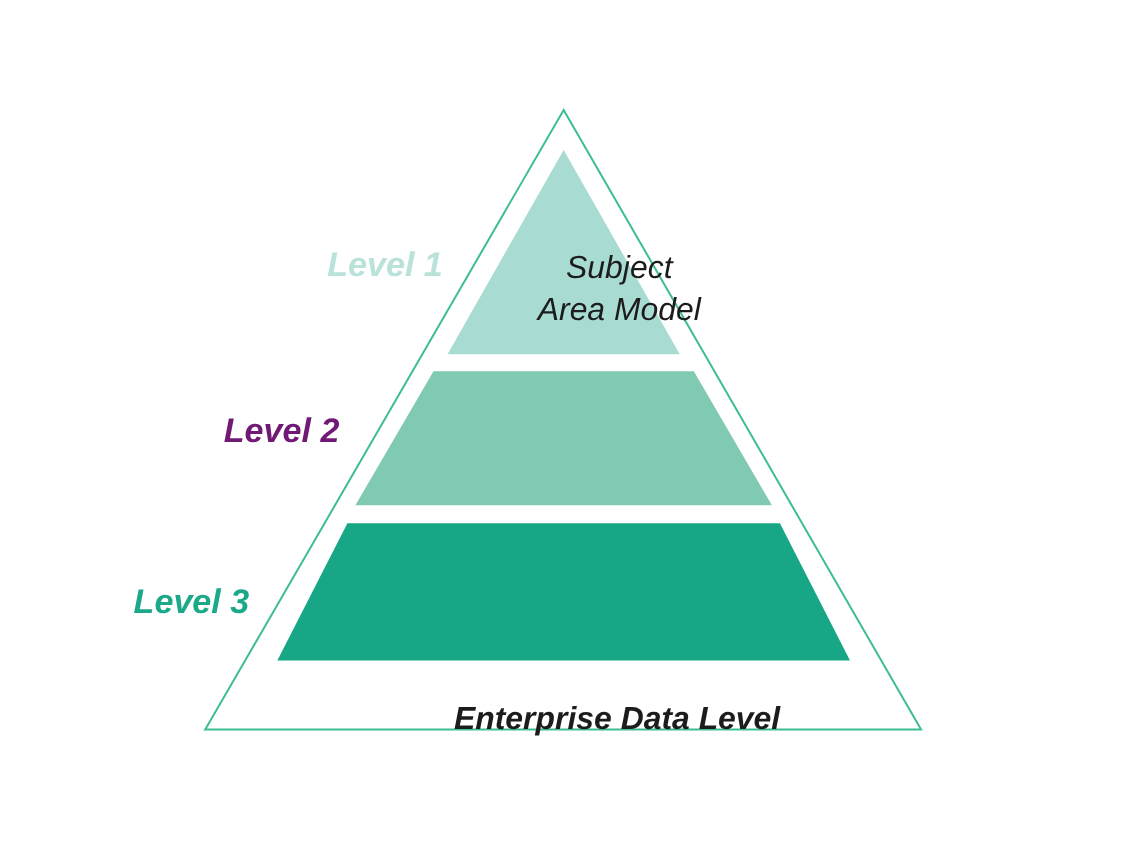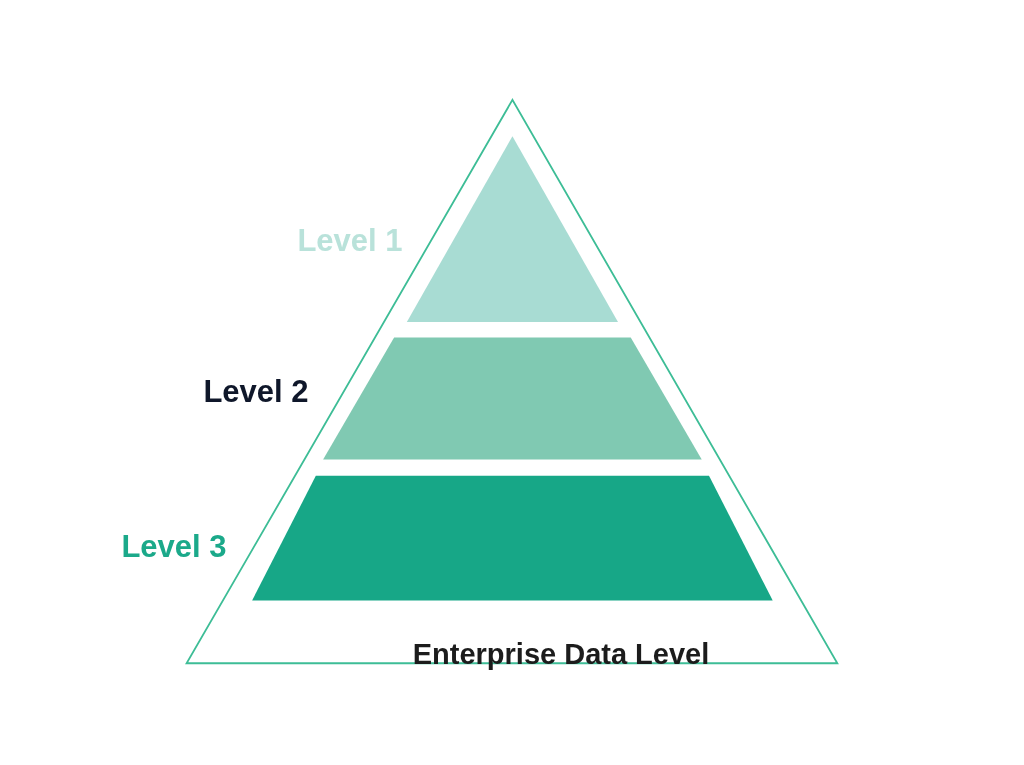--- a/index.html
+++ b/index.html
@@ -7,20 +7,21 @@
     padding: 0;
     background: #ffffff;
   }
   .canvas {
     position: relative;
     width: 932px;
     height: 765px;
     background: #ffffff;
     overflow: hidden;
     font-family: "Liberation Sans", sans-serif;
+    font-style: italic;
   }
   .canvas svg {
     position: absolute;
     left: 0;
     top: 0;
     width: 100%;
     height: 100%;
   }
   .txt {
     position: absolute;
@@ -59,22 +60,26 @@
 
     <polygon points="563,112 447,316 679,316" fill="#a8dcd3"></polygon>
 
     <polygon points="433,333 693,333 771,467 355,467" fill="#80c9b2"></polygon>
 
     <polygon points="347,485 779,485 849,622 277,622" fill="#17a787"></polygon>
   </svg>
 
   <div class="level-label level-label-1" style="color: rgb(185, 226, 218);">Level 1</div>
 
-  <div class="level-label level-label-2" style="color: #0f172a;">Level 2</div>
+  <div class="level-label level-label-2" style="color: #701a75;">Level 2</div>
 
   <div class="level-label level-label-3" style="color: rgb(27, 169, 138);">Level 3</div>
 
+  <div class="txt layer1-text">
+    <div>Subject</div>
+    <div>Area Model</div>
+  </div>
 
 
 
   <div class="txt base-text">Enterprise Data Level</div>
 
 </div>
 
 </body></html>

